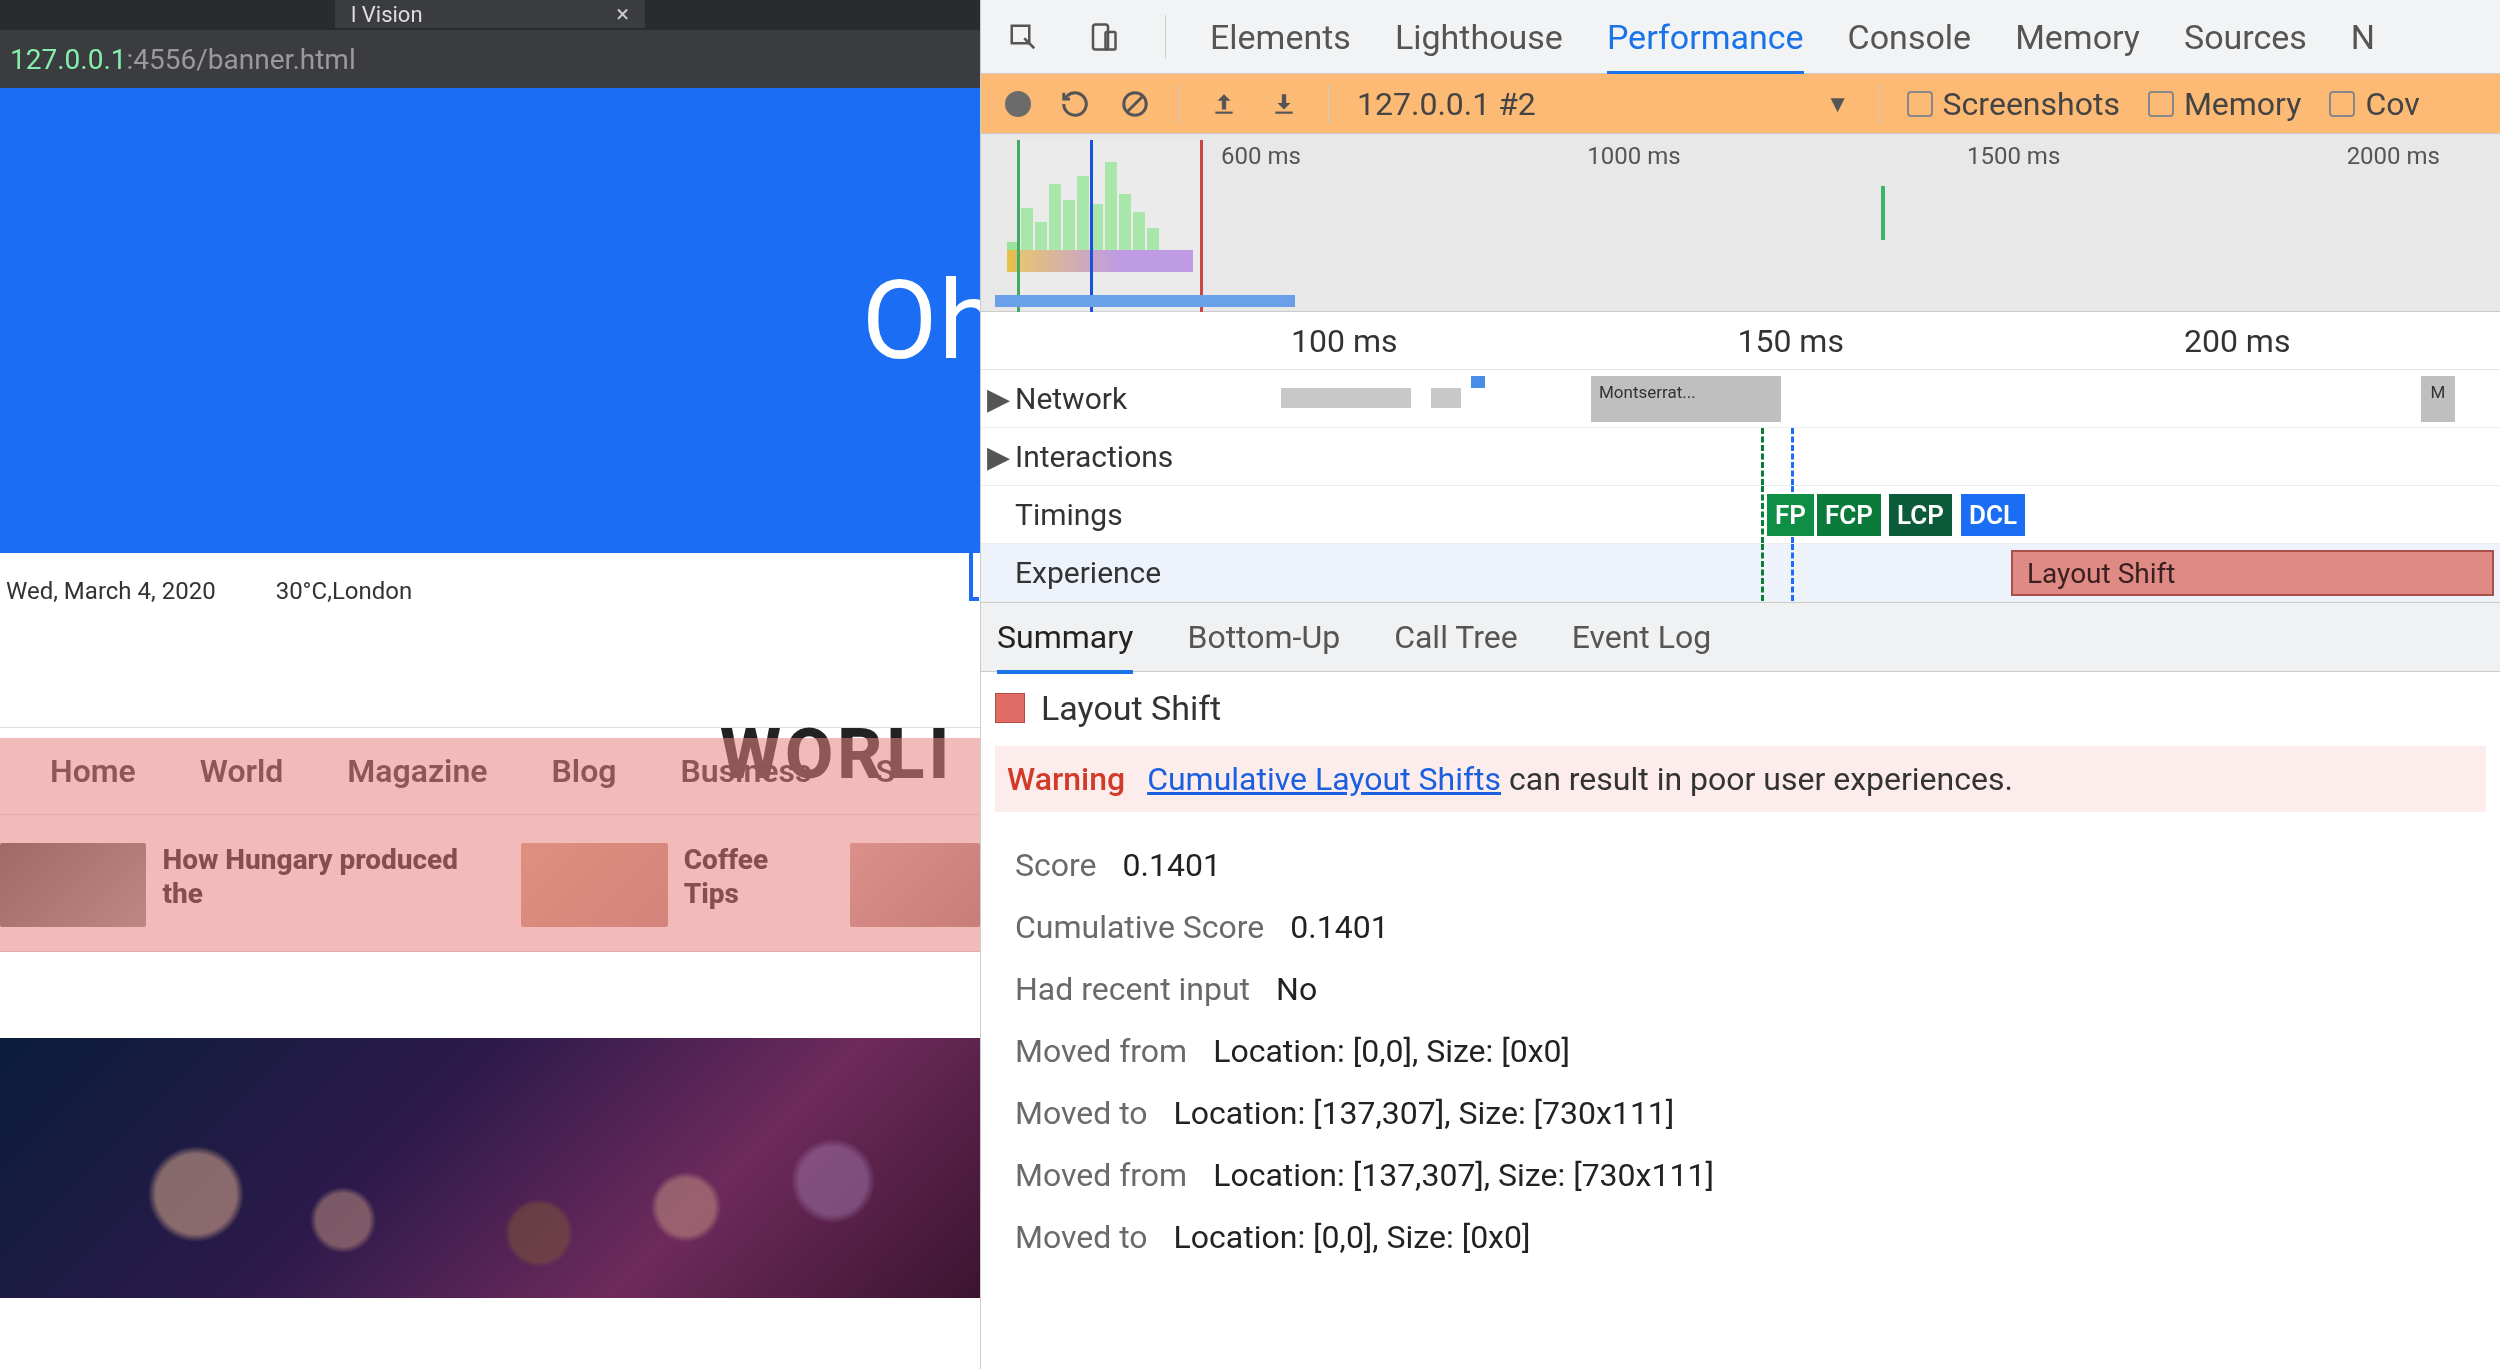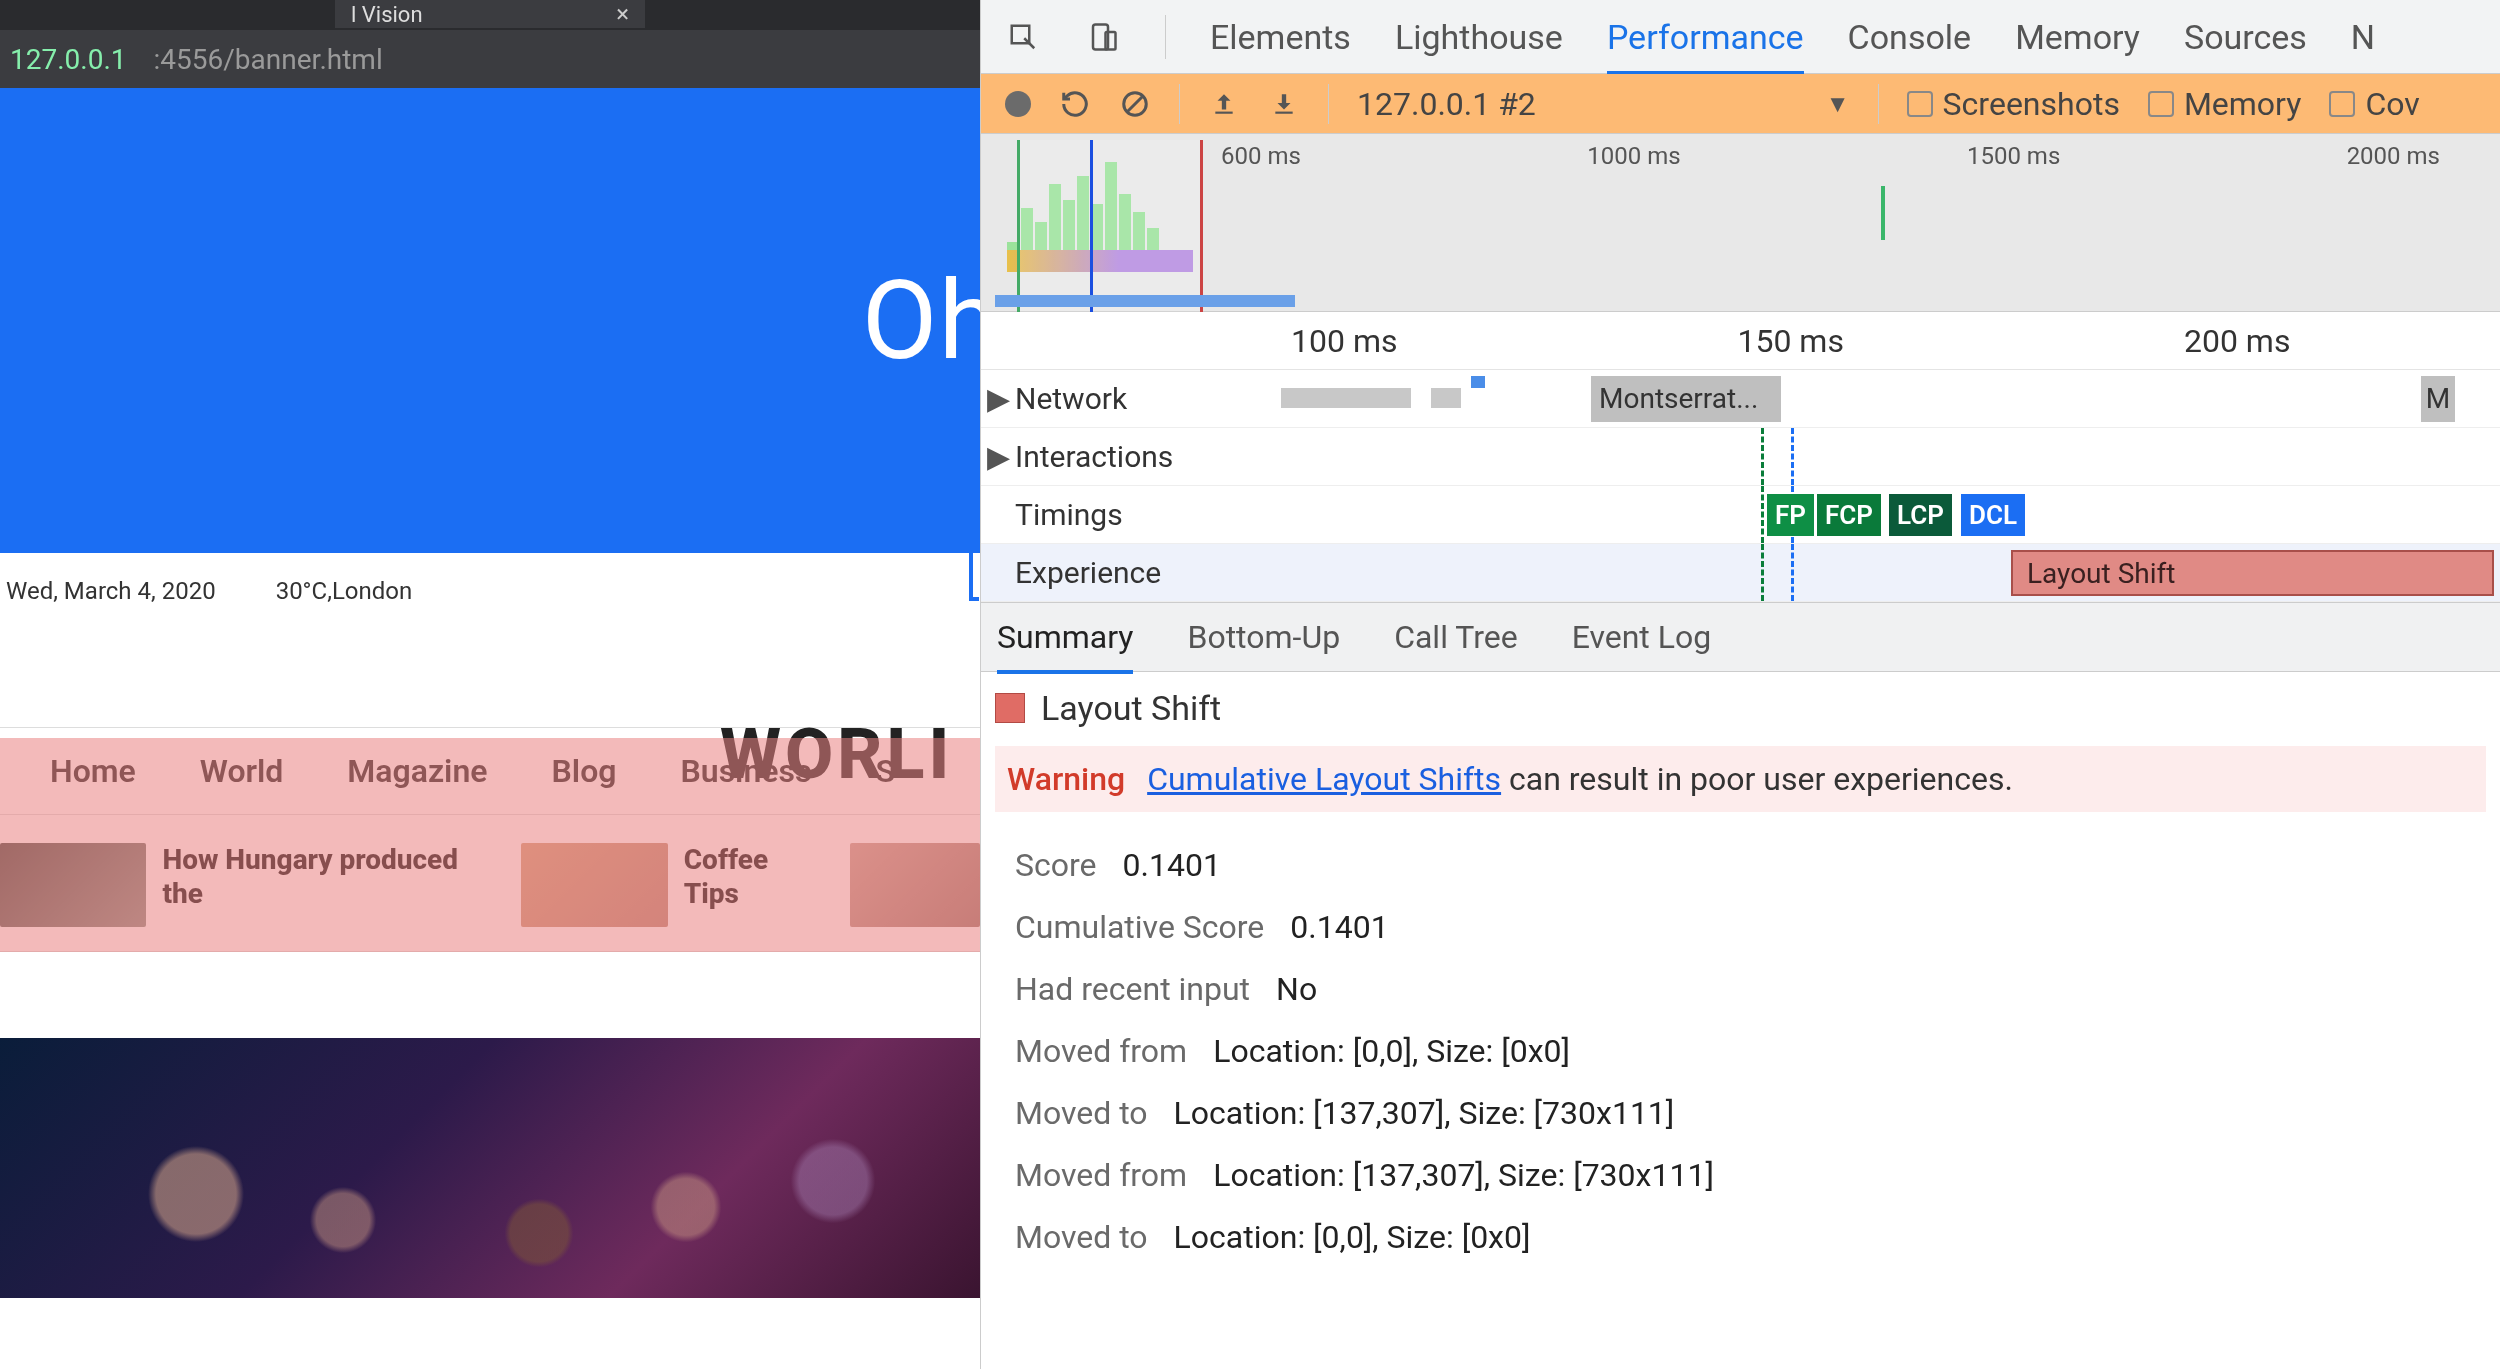--- a/index.html
+++ b/index.html
@@ -9,21 +9,21 @@
   
   .browser { width: 980px; height: 100%; display: flex; flex-direction: column; background: #fff; }
 
   .tabstrip { height: 30px; background: #2a2b2e; display: flex; align-items: center; padding-left: 0; flex-direction: column; }
   .tab { background: #3b3c40; height: 30px; width: 310px; display: flex; align-items: center; color: #ddd; font-size: 22px; padding: 0 16px; position: relative; }
   .tab .close { margin-left: auto; color: #ccc; font-size: 24px; }
   .newtab { width: 40px; text-align: center; color: #bbb; font-size: 28px; }
 
   .addressbar { height: 58px; background: #3b3c40; display: flex; align-items: center; padding: 0 10px; color: #ccc; font-size: 28px; }
   .addressbar .host { color: #86efac; }
-  .addressbar .path { color: #9a9a9a; margin-left: 27px; }
+  .addressbar .path { color: #9a9a9a; }
 
   .page { flex: 1; position: relative; overflow: hidden; }
   .hero { height: 465px; background: #1b6ef3; color: #fff; display: flex; align-items: center; justify-content: flex-end; padding-right: 0; font-size: 110px; font-weight: 400; letter-spacing: 1px; overflow: hidden; }
   .hero span { white-space: nowrap; transform: translateX(20px); }
 
   .meta-row { display: flex; align-items: center; gap: 60px; padding: 24px 6px 10px; font-size: 24px; color: #333; }
 
   .site-title { position: absolute; left: 720px; top: 625px; font-size: 70px; font-weight: 800; letter-spacing: 4px; color: #222; }
 
   .shift-overlay { position: absolute; left: 0; top: 650px; width: 100%; height: 214px; background: rgba(233,130,130,0.55); pointer-events: none; }
@@ -78,21 +78,21 @@
 
   .flame-head { height: 58px; display:flex; align-items:center; font-size:32px; color:#333; border-bottom:1px solid #e4e4e4; }
   .flame-ticks { margin-left:310px; display:flex; gap:340px; }
   .flame-rows { }
   .frow { height: 58px; display:flex; align-items:center; border-bottom:1px solid #eee; font-size:30px; color:#333; position:relative; }
   .frow.sel { background:#eef2fb; }
   .frow .disc { width:20px; text-align:center; margin:0 8px 0 6px; color:#555; }
   .frow .label { width: 250px; }
   .frow .lane { position:absolute; left:300px; right:0; top:0; bottom:0; }
   .net-bar { position:absolute; top:18px; height:20px; background:#c8c8c8; }
-  .net-block { position:absolute; top:6px; height:46px; background:#bfbfbf; font-size:28px; color:#333; padding:6px 8px; overflow:hidden; }
+  .net-block { position:absolute; top:6px; height:46px; background:#bfbfbf; font-size:17px; color:#333; padding:6px 8px; overflow:hidden; }
   .dashed { position:absolute; top:0; bottom:0; border-left:3px dashed #0a7d3a; }
   .timing-pill { position:absolute; top:8px; height:42px; color:#fff; font-size:26px; font-weight:600; display:flex; align-items:center; justify-content:center; padding:0 8px; }
   .pill-fp  { background:#0e8f45; }
   .pill-fcp { background:#0a7a3a; }
   .pill-lcp { background:#0b5a3a; }
   .pill-dcl { background:#1b6ef3; }
   .exp-bar { position:absolute; top:6px; height:46px; background:#e08a85; border:2px solid #a84f4a; font-size:28px; color:#3a2020; display:flex; align-items:center; padding-left:14px; }
   .sel-caret { position:absolute; left:-12px; top:0; bottom:0; width:10px; border:4px solid #1b6ef3; border-right:none; }
 
   .detail-tabs { height:70px; background:#f0f1f2; border-top:1px solid #ccc; border-bottom:1px solid #ccc; display:flex; align-items:center; gap:54px; padding:0 16px; font-size:32px; color:#555; }

